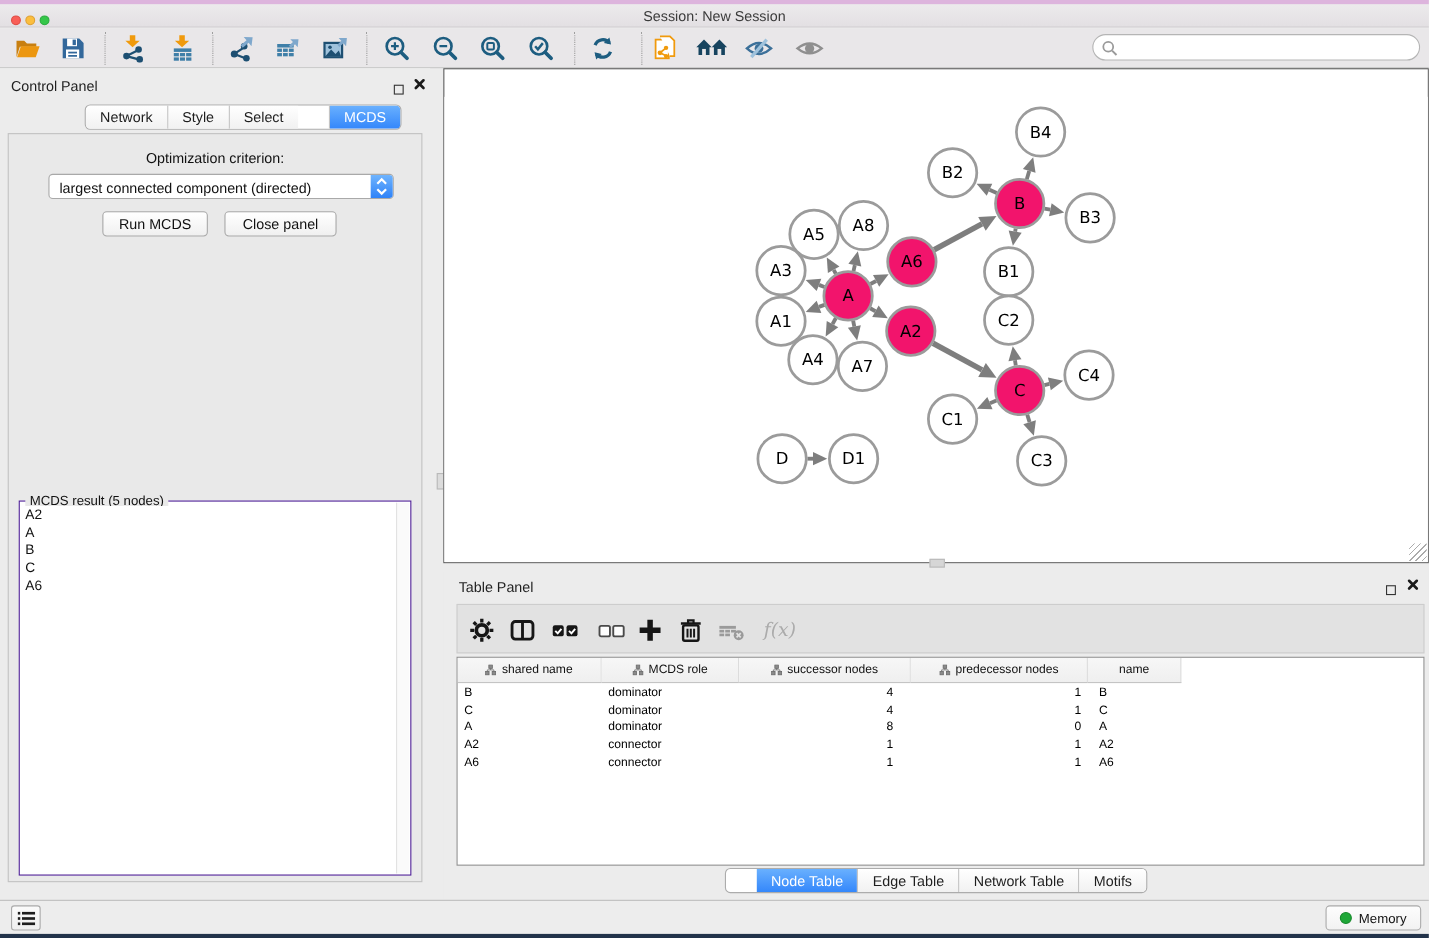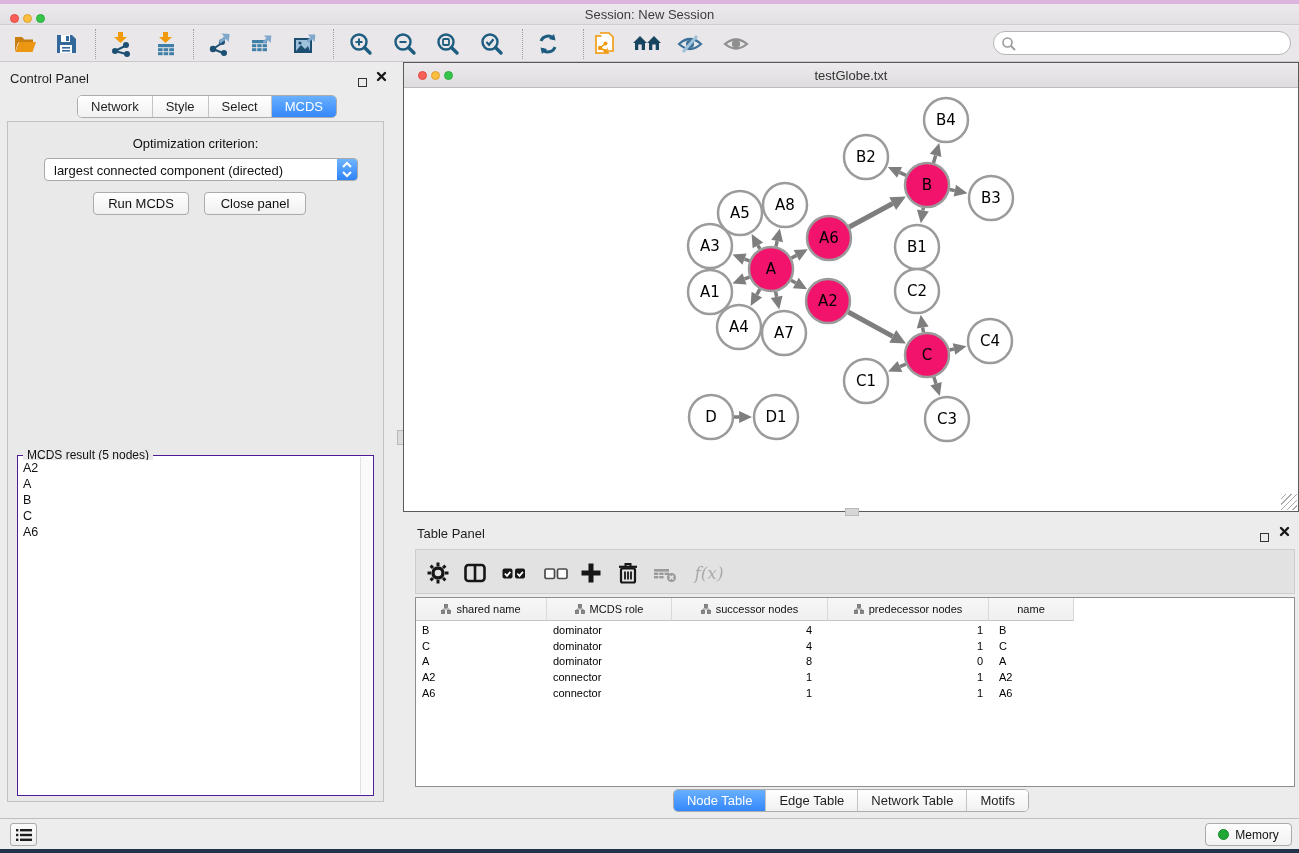--- a/index.html
+++ b/index.html
@@ -24,21 +24,21 @@
   .searchbox svg { position:absolute; left:7px; top:4px; }
   .searchbox input { position:absolute; left:26px; top:1px; width:264px; height:20px; border:none; outline:none; font-size:12px; background:transparent; font-family:"Liberation Sans", sans-serif; }
 
   
   .control-panel { position:absolute; left:0; top:62px; width:391px; height:756px; background:#ECECEC; }
   .panel-head-title { position:absolute; font-size:13px; color:#1F1F1F; }
   .float-box { width:9px; height:9px; border:1.5px solid #333; display:inline-block; }
   .seg-tabs { position:absolute; display:flex; border:1px solid #ACACAC; border-radius:5px; overflow:hidden; background:#fff; }
   .seg-tab { padding:3px 13px; font-size:13px; color:#1E1E1E; background:linear-gradient(#FFFFFF,#F1F1F1); border-left:1px solid #C4C4C4; cursor:default; white-space:nowrap; }
   .seg-tab:first-child { border-left:none; }
-  .seg-tab.selected { background:linear-gradient(#69B0FE,#3487FB); color:#FFFFFF; }
+  .seg-tab.selected { background:linear-gradient(#69B0FE,#3487FB); color:#FFFFFF;margin-left:28px; }
   .cp-content { position:absolute; left:7px; top:59px; width:377px; height:681px; background:#E9E9E9; border:1px solid #C2C2C2; }
   .opt-label { position:absolute; left:0; right:0; top:14px; text-align:center; font-size:13px; color:#111; }
   .dropdown { position:absolute; left:36px; top:36px; width:314px; height:23px; background:#FFFFFF; border:1px solid #A9A9A9; border-radius:4px; }
   .dropdown .val { position:absolute; left:9px; top:4px; font-size:13px; color:#111; white-space:nowrap; }
   .dropdown .stepper { position:absolute; right:0; top:0; width:20px; height:21px; border-radius:0 3px 3px 0; background:linear-gradient(#6FB4FE,#2F83F8); }
   .macbtn { position:absolute; top:70px; height:23px; background:linear-gradient(#FFFFFF,#F0F0F0); border:1px solid #ABABAB; border-radius:4px; font-size:13px; color:#111; text-align:center; line-height:21px; cursor:default; }
   .mcds-fieldset { position:absolute; left:9px; top:333px; width:357px; height:341px; border:1px solid #4c1d95; background:#FFFFFF; }
   .mcds-legend { position:absolute; left:5px; top:-8px; background:#E9E9E9; padding:0 4px; font-size:12px; color:#111; }
   .mcds-list { position:absolute; left:1px; top:4px; right:13px; bottom:1px; background:#fff; list-style:none; overflow:hidden; }
   .mcds-list li { font-size:12.5px; color:#111; line-height:16px; padding-left:4px; }
@@ -310,28 +310,20 @@
           <li>A6</li>
         </ul>
       <div class="mcds-scroll"></div>
     </div>
   </div>
 </div>
 
 <div class="v-handle"></div>
 
 <div class="net-window">
-  <div class="net-titlebar">
-    <div class="lights net-lights">
-      <div class="light red"></div>
-      <div class="light yellow"></div>
-      <div class="light green"></div>
-    </div>
-    <div class="net-title">testGlobe.txt</div>
-  </div>
   <div class="net-canvas">
     <svg id="graph-svg" width="894" height="423" viewBox="0 0 894 423">
         <line x1="355.86073469061347" y1="160.87745621530175" x2="353.87125608332013" y2="157.28355937632023" stroke="#7E7E7E" stroke-width="3.5"></line>
         <polygon points="347.6235811924033,145.9974369927286 359.1206153315023,154.3776640782194 348.621896835138,160.18945467442106" fill="#7E7E7E"></polygon>
         <line x1="371.91502821252493" y1="158.53129959988598" x2="373.11458517207956" y2="153.04761064192206" stroke="#7E7E7E" stroke-width="3.5"></line>
         <polygon points="375.87127490866965,140.4456004175103 378.97598527645715,154.32979191475465 367.25318506770196,151.76542936908947" fill="#7E7E7E"></polygon>
         <line x1="345.4789624129428" y1="172.88551041799482" x2="340.52722986793094" y2="171.01846372069528" stroke="#7E7E7E" stroke-width="3.5"></line>
         <polygon points="328.456734873451,166.46729347687497 342.6440532371497,165.40428000233254 338.4104064987122,176.63264743905802" fill="#7E7E7E"></polygon>
         <line x1="345.4789624129428" y1="189.11448958200518" x2="340.52722986793094" y2="190.98153627930472" stroke="#7E7E7E" stroke-width="3.5"></line>
         <polygon points="328.456734873451,195.53270652312503 338.4104064987122,185.36735256094198 342.6440532371497,196.59571999766746" fill="#7E7E7E"></polygon>

